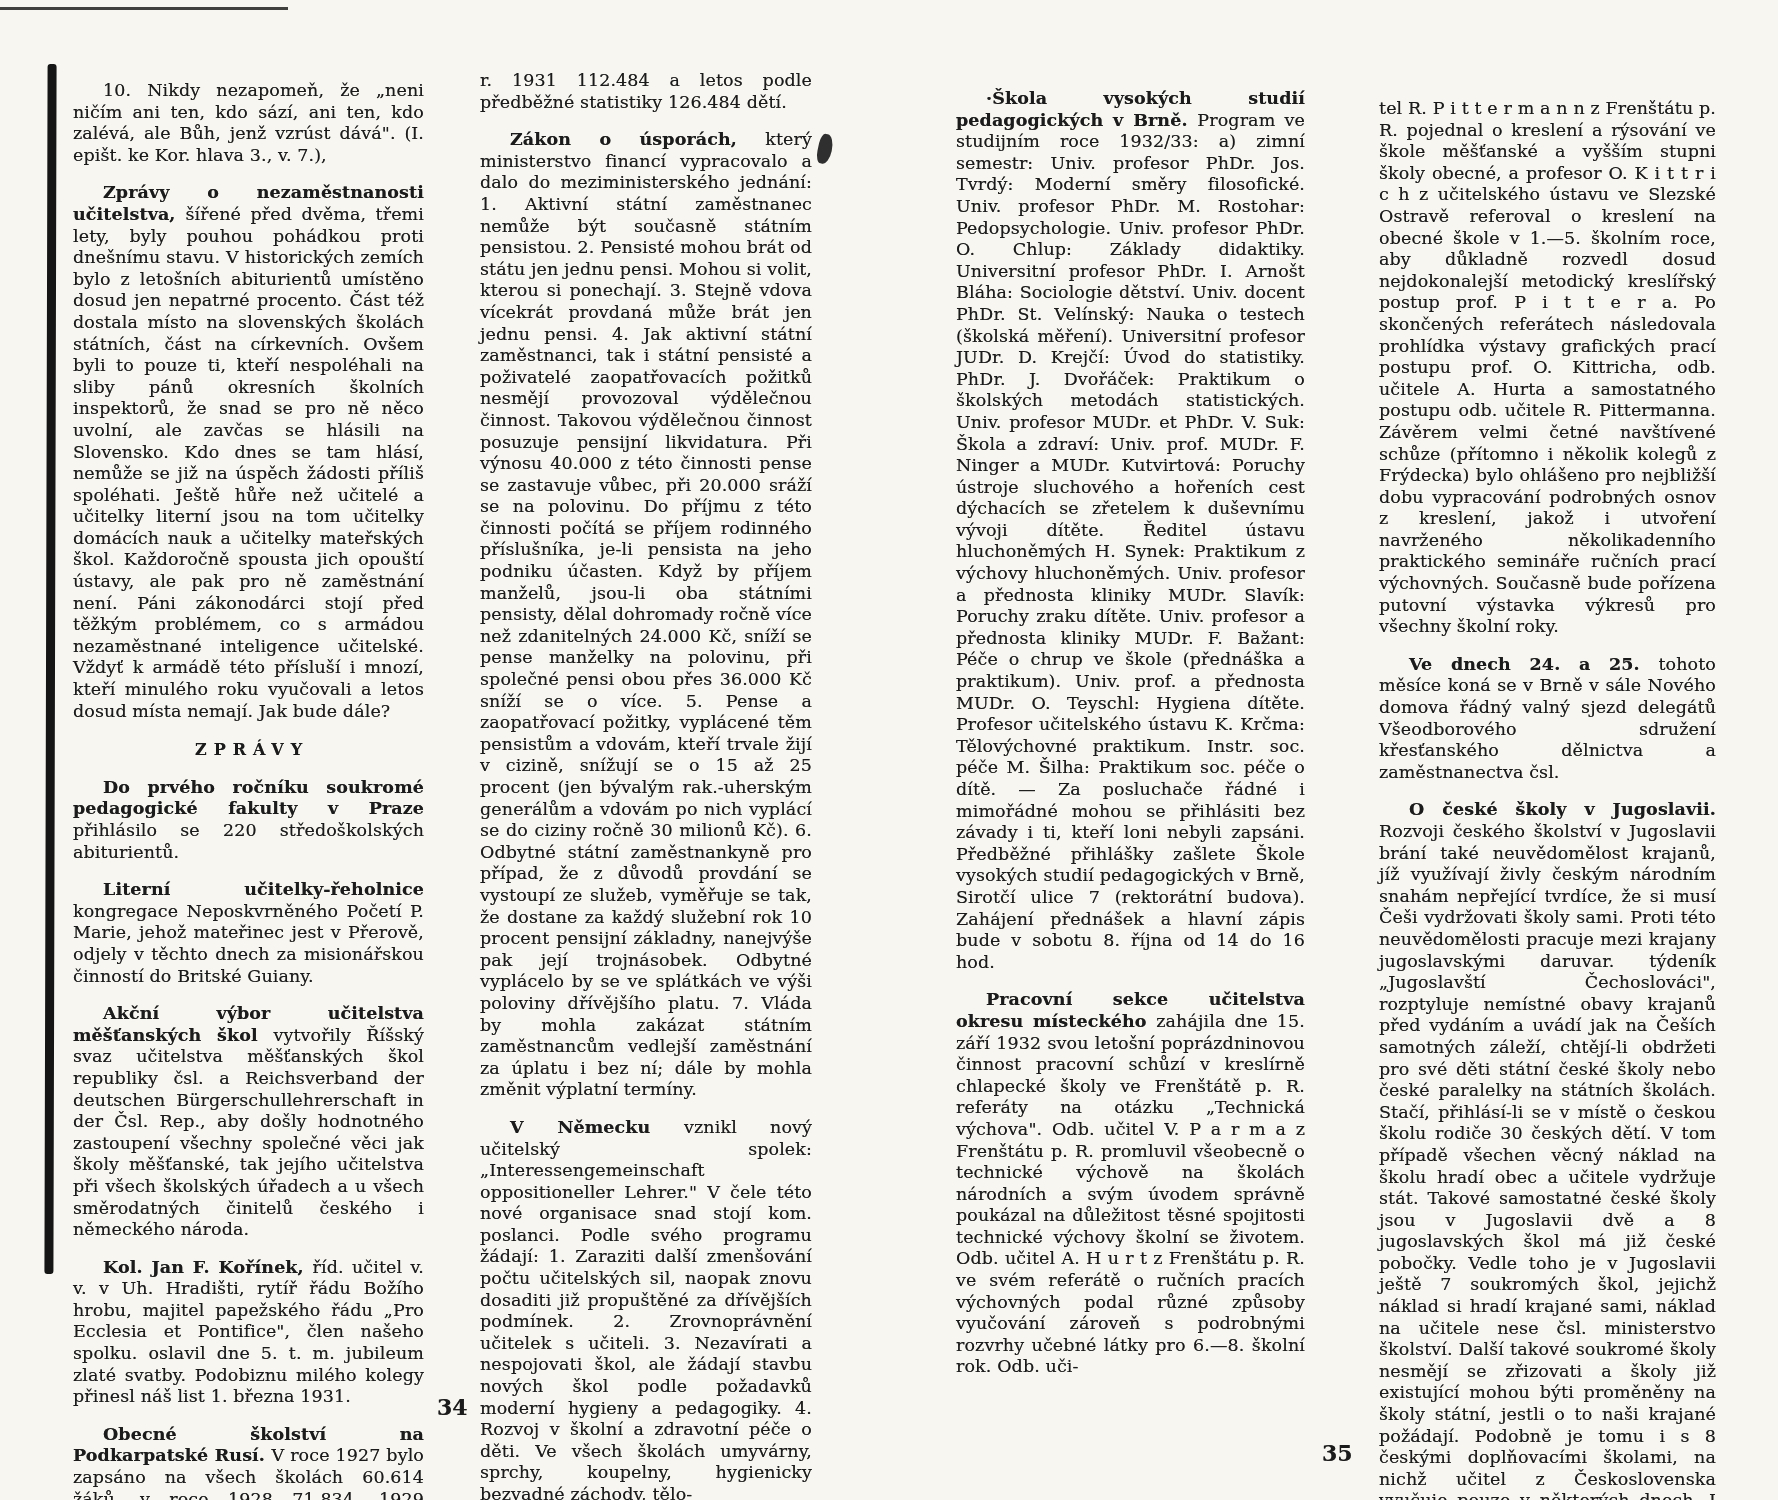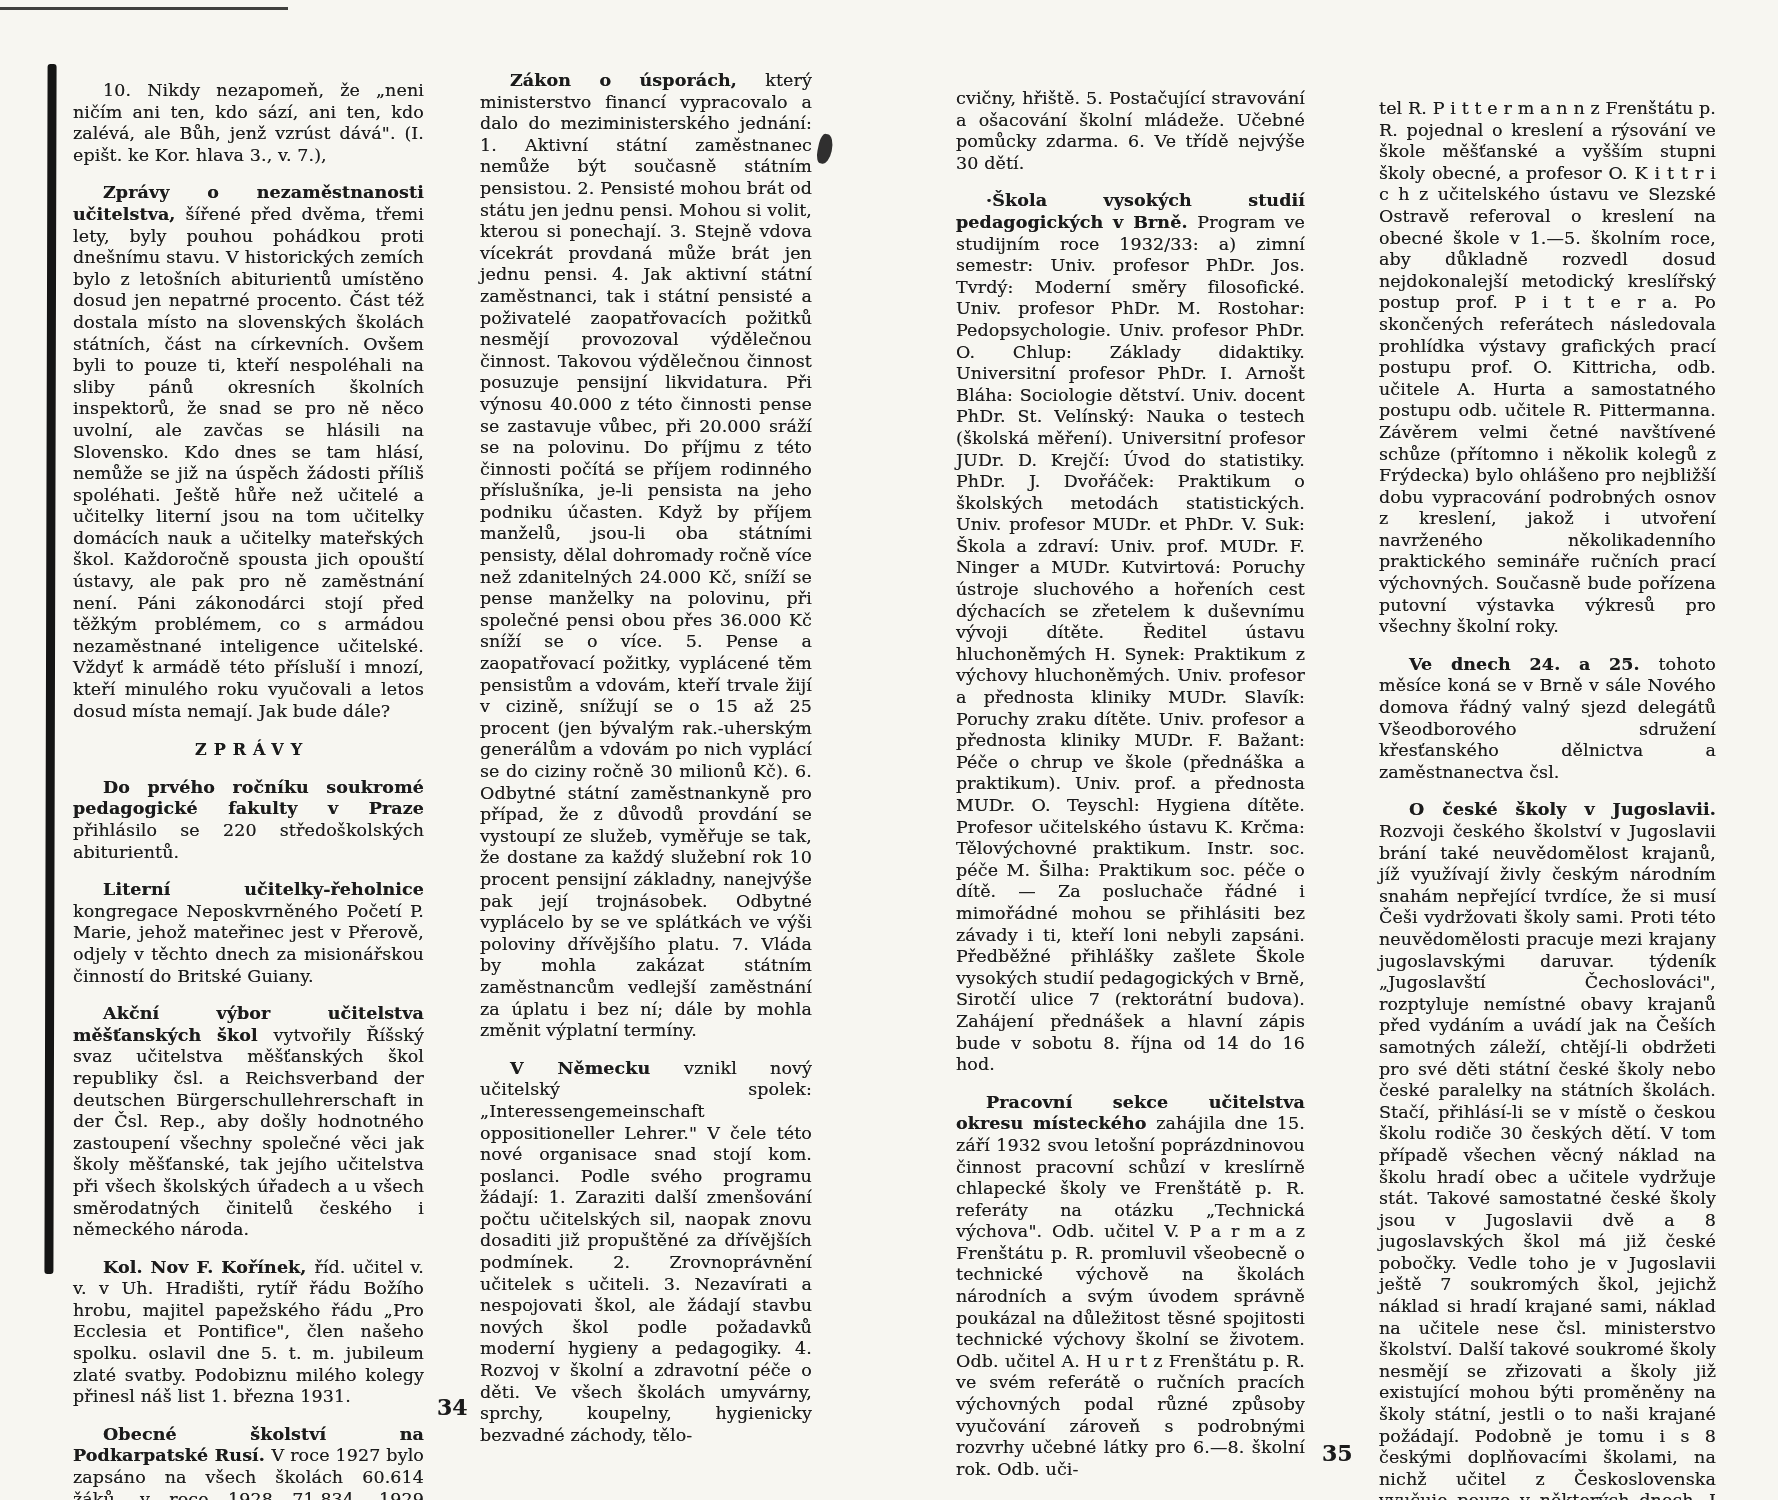--- a/index.html
+++ b/index.html
@@ -60,31 +60,31 @@
   <div class="edge-bar-left"></div>
   <div class="ink-blot"></div>
 
   <div class="col col-1">
       <p class="para">10. Nikdy nezapomeň, že „neni ničím ani ten, kdo sází, ani ten, kdo zalévá, ale Bůh, jenž vzrúst dává". (I. epišt. ke Kor. hlava 3., v. 7.),</p>
       <p class="para"><strong class="lead">Zprávy o nezaměstnanosti učitelstva, </strong>šířené před dvěma, třemi lety, byly pouhou pohádkou proti dnešnímu stavu. V historických zemích bylo z letošních abiturientů umístěno dosud jen nepatrné procento. Část též dostala místo na slovenských školách státních, část na církevních. Ovšem byli to pouze ti, kteří nespoléhali na sliby pánů okresních školních inspektorů, že snad se pro ně něco uvolní, ale zavčas se hlásili na Slovensko. Kdo dnes se tam hlásí, nemůže se již na úspěch žádosti příliš spoléhati. Ještě hůře než učitelé a učitelky literní jsou na tom učitelky domácích nauk a učitelky mateřských škol. Každoročně spousta jich opouští ústavy, ale pak pro ně zaměstnání není. Páni zákonodárci stojí před těžkým problémem, co s armádou nezaměstnané inteligence učitelské. Vždyť k armádě této přísluší i mnozí, kteří minulého roku vyučovali a letos dosud místa nemají. Jak bude dále?</p>
       <h2 class="section-heading">ZPRÁVY</h2>
       <p class="para"><strong class="lead">Do prvého ročníku soukromé pedagogické fakulty v Praze </strong>přihlásilo se 220 středoškolských abiturientů.</p>
       <p class="para"><strong class="lead">Literní učitelky-řeholnice </strong>kongregace Neposkvrněného Početí P. Marie, jehož mateřinec jest v Přerově, odjely v těchto dnech za misionářskou činností do Britské Guiany.</p>
       <p class="para"><strong class="lead">Akční výbor učitelstva měšťanských škol </strong>vytvořily Říšský svaz učitelstva měšťanských škol republiky čsl. a Reichsverband der deutschen Bürgerschullehrerschaft in der Čsl. Rep., aby došly hodnotného zastoupení všechny společné věci jak školy měšťanské, tak jejího učitelstva při všech školských úřadech a u všech směrodatných činitelů českého i německého národa.</p>
-      <p class="para"><strong class="lead">Kol. Nov F. Kořínek, </strong>říd. učitel v. v. v Uh. Hradišti, rytíř řádu Božího hrobu, majitel papežského řádu „Pro Ecclesia et Pontifice", člen našeho spolku. oslavil dne 5. t. m. jubileum zlaté svatby. Podobiznu milého kolegy přinesl náš list 1. března 1931.</p>
+      <p class="para"><strong class="lead">Kol. Jan F. Kořínek, </strong>říd. učitel v. v. v Uh. Hradišti, rytíř řádu Božího hrobu, majitel papežského řádu „Pro Ecclesia et Pontifice", člen našeho spolku. oslavil dne 5. t. m. jubileum zlaté svatby. Podobiznu milého kolegy přinesl náš list 1. března 1931.</p>
       <p class="para"><strong class="lead">Obecné školství na Podkarpatské Rusí. </strong>V roce 1927 bylo zapsáno na všech školách 60.614 žáků, v roce 1928 71.834, 1929 81.792, 1930 96.997,</p>
     </div>
 
   <div class="col col-2">
+      <p class="para noindent">r. 1931 112.484 a letos podle předběžné statistiky 126.484 dětí.</p>
       <p class="para"><strong class="lead">Zákon o úsporách, </strong>který ministerstvo financí vypracovalo a dalo do meziministerského jednání: 1. Aktivní státní zaměstnanec nemůže být současně státním pensistou. 2. Pensisté mohou brát od státu jen jednu pensi. Mohou si volit, kterou si ponechají. 3. Stejně vdova vícekrát provdaná může brát jen jednu pensi. 4. Jak aktivní státní zaměstnanci, tak i státní pensisté a poživatelé zaopatřovacích požitků nesmějí provozoval výdělečnou činnost. Takovou výdělečnou činnost posuzuje pensijní likvidatura. Při výnosu 40.000 z této činnosti pense se zastavuje vůbec, při 20.000 sráží se na polovinu. Do příjmu z této činnosti počítá se příjem rodinného příslušníka, je-li pensista na jeho podniku účasten. Když by příjem manželů, jsou-li oba státními pensisty, dělal dohromady ročně více než zdanitelných 24.000 Kč, sníží se pense manželky na polovinu, při společné pensi obou přes 36.000 Kč sníží se o více. 5. Pense a zaopatřovací požitky, vyplácené těm pensistům a vdovám, kteří trvale žijí v cizině, snížují se o 15 až 25 procent (jen bývalým rak.-uherským generálům a vdovám po nich vyplácí se do ciziny ročně 30 milionů Kč). 6. Odbytné státní zaměstnankyně pro případ, že z důvodů provdání se vystoupí ze služeb, vyměřuje se tak, že dostane za každý služební rok 10 procent pensijní základny, nanejvýše pak její trojnásobek. Odbytné vyplácelo by se ve splátkách ve výši poloviny dřívějšího platu. 7. Vláda by mohla zakázat státním zaměstnancům vedlejší zaměstnání za úplatu i bez ní; dále by mohla změnit výplatní termíny.</p>
       <p class="para"><strong class="lead">V Německu </strong>vznikl nový učitelský spolek: „Interessengemeinschaft oppositioneller Lehrer." V čele této nové organisace snad stojí kom. poslanci. Podle svého programu žádají: 1. Zaraziti další zmenšování počtu učitelských sil, naopak znovu dosaditi již propuštěné za dřívějších podmínek. 2. Zrovnoprávnění učitelek s učiteli. 3. Nezavírati a nespojovati škol, ale žádají stavbu nových škol podle požadavků moderní hygieny a pedagogiky. 4. Rozvoj v školní a zdravotní péče o děti. Ve všech školách umyvárny, sprchy, koupelny, hygienicky bezvadné záchody, tělo-</p>
     </div>
 
   <div class="col col-3">
-      <p class="para noindent">cvičny, hřiště. 5. Postačující stravování a ošacování školní mládeže. Učebné pomůcky zdarma. 6. Ve třídě nejvýše 30 dětí.</p>
       <p class="para"><strong class="lead">·Škola vysokých studií pedagogických v Brně. </strong>Program ve studijním roce 1932/33: a) zimní semestr: Univ. profesor PhDr. Jos. Tvrdý: Moderní směry filosofické. Univ. profesor PhDr. M. Rostohar: Pedopsychologie. Univ. profesor PhDr. O. Chlup: Základy didaktiky. Universitní profesor PhDr. I. Arnošt Bláha: Sociologie dětství. Univ. docent PhDr. St. Velínský: Nauka o testech (školská měření). Universitní profesor JUDr. D. Krejčí: Úvod do statistiky. PhDr. J. Dvořáček: Praktikum o školských metodách statistických. Univ. profesor MUDr. et PhDr. V. Suk: Škola a zdraví: Univ. prof. MUDr. F. Ninger a MUDr. Kutvirtová: Poruchy ústroje sluchového a hořeních cest dýchacích se zřetelem k duševnímu vývoji dítěte. Ředitel ústavu hluchoněmých H. Synek: Praktikum z výchovy hluchoněmých. Univ. profesor a přednosta kliniky MUDr. Slavík: Poruchy zraku dítěte. Univ. profesor a přednosta kliniky MUDr. F. Bažant: Péče o chrup ve škole (přednáška a praktikum). Univ. prof. a přednosta MUDr. O. Teyschl: Hygiena dítěte. Profesor učitelského ústavu K. Krčma: Tělovýchovné praktikum. Instr. soc. péče M. Šilha: Praktikum soc. péče o dítě. — Za posluchače řádné i mimořádné mohou se přihlásiti bez závady i ti, kteří loni nebyli zapsáni. Předběžné přihlášky zašlete Škole vysokých studií pedagogických v Brně, Sirotčí ulice 7 (rektorátní budova). Zahájení přednášek a hlavní zápis bude v sobotu 8. října od 14 do 16 hod.</p>
       <p class="para"><strong class="lead">Pracovní sekce učitelstva okresu místeckého </strong>zahájila dne 15. září 1932 svou letošní poprázdninovou činnost pracovní schůzí v kreslírně chlapecké školy ve Frenštátě p. R. referáty na otázku „Technická výchova". Odb. učitel V. P a r m a z Frenštátu p. R. promluvil všeobecně o technické výchově na školách národních a svým úvodem správně poukázal na důležitost těsné spojitosti technické výchovy školní se životem. Odb. učitel A. H u r t z Frenštátu p. R. ve svém referátě o ručních pracích výchovných podal různé způsoby vyučování zároveň s podrobnými rozvrhy učebné látky pro 6.—8. školní rok. Odb. uči-</p>
     </div>
 
   <div class="col col-4">
       <p class="para noindent">tel R. P i t t e r m a n n z Frenštátu p. R. pojednal o kreslení a rýsování ve škole měšťanské a vyšším stupni školy obecné, a profesor O. K i t t r i c h z učitelského ústavu ve Slezské Ostravě referoval o kreslení na obecné škole v 1.—5. školním roce, aby důkladně rozvedl dosud nejdokonalejší metodický kreslířský postup prof. P i t t e r a. Po skončených referátech následovala prohlídka výstavy grafických prací postupu prof. O. Kittricha, odb. učitele A. Hurta a samostatného postupu odb. učitele R. Pittermanna. Závěrem velmi četné navštívené schůze (přítomno i několik kolegů z Frýdecka) bylo ohlášeno pro nejbližší dobu vypracování podrobných osnov z kreslení, jakož i utvoření navrženého několikadenního praktického semináře ručních prací výchovných. Současně bude pořízena putovní výstavka výkresů pro všechny školní roky.</p>
       <p class="para"><strong class="lead">Ve dnech 24. a 25. </strong>tohoto měsíce koná se v Brně v sále Nového domova řádný valný sjezd delegátů Všeodborového sdružení křesťanského dělnictva a zaměstnanectva čsl.</p>
       <p class="para"><strong class="lead">O české školy v Jugoslavii. </strong>Rozvoji českého školství v Jugoslavii brání také neuvědomělost krajanů, jíž využívají živly českým národním snahám nepřející tvrdíce, že si musí Češi vydržovati školy sami. Proti této neuvědomělosti pracuje mezi krajany jugoslavskými daruvar. týdeník „Jugoslavští Čechoslováci", rozptyluje nemístné obavy krajanů před vydáním a uvádí jak na Češích samotných záleží, chtějí-li obdržeti pro své děti státní české školy nebo české paralelky na státních školách. Stačí, přihlásí-li se v místě o českou školu rodiče 30 českých dětí. V tom případě všechen věcný náklad na školu hradí obec a učitele vydržuje stát. Takové samostatné české školy jsou v Jugoslavii dvě a 8 jugoslavských škol má již české pobočky. Vedle toho je v Jugoslavii ještě 7 soukromých škol, jejichž náklad si hradí krajané sami, náklad na učitele nese čsl. ministerstvo školství. Další takové soukromé školy nesmějí se zřizovati a školy již existující mohou býti proměněny na školy státní, jestli o to naši krajané požádají. Podobně je tomu i s 8 českými doplňovacími školami, na nichž učitel z Československa vyučuje pouze v některých dnech. I tyto školy mohou býti změněny na přání</p>
     </div>
 

